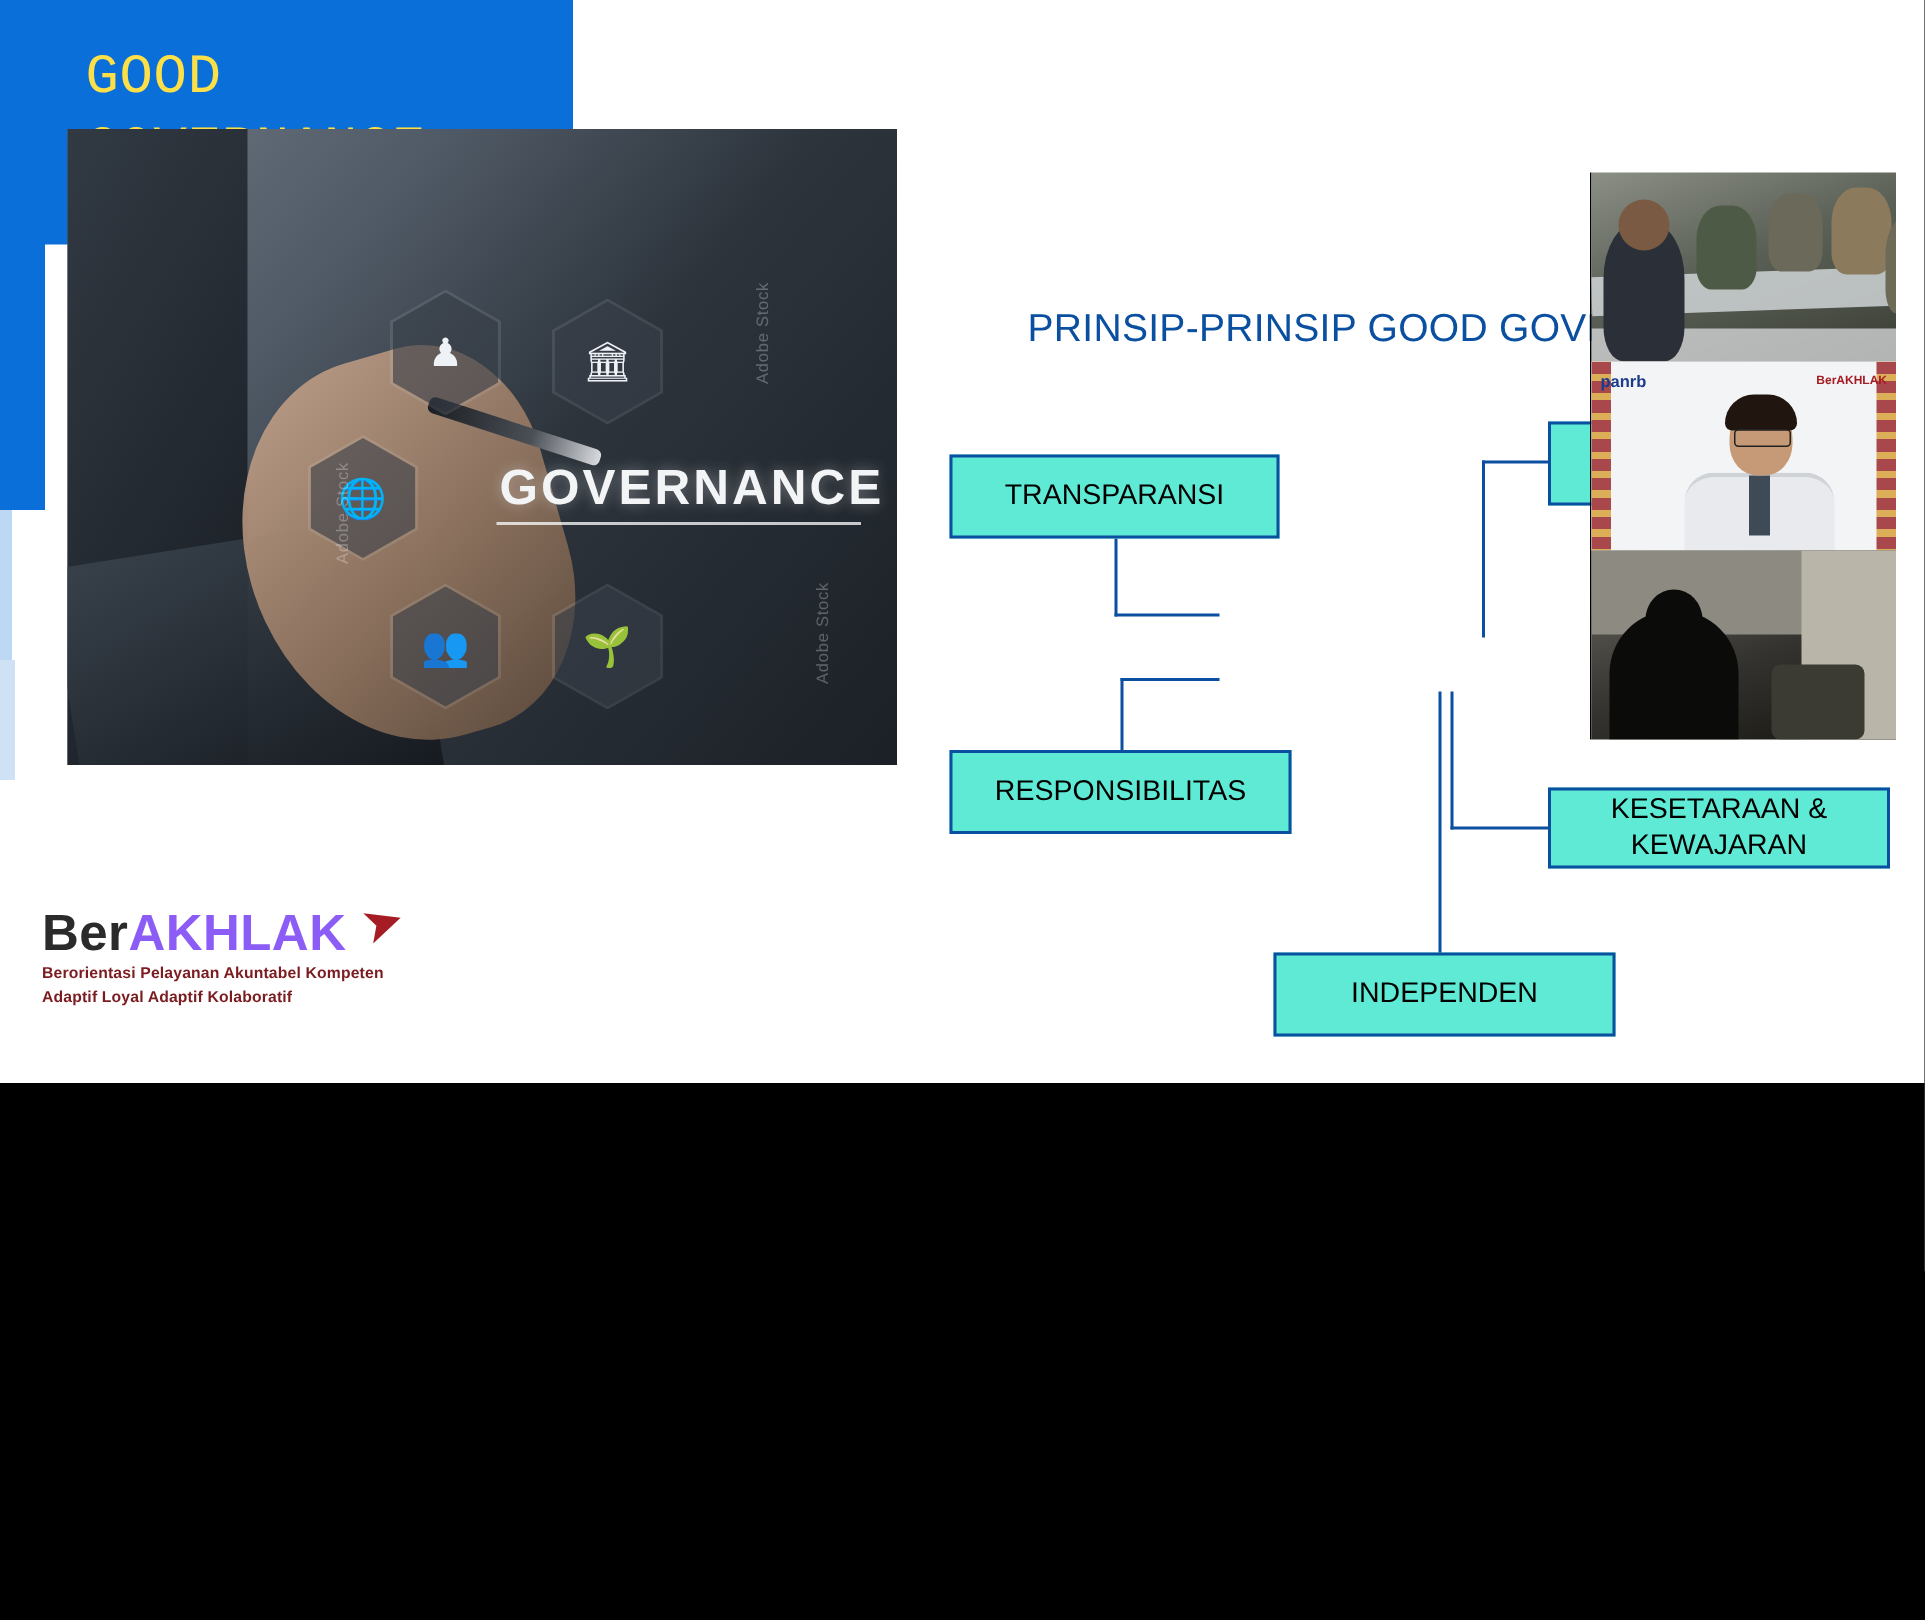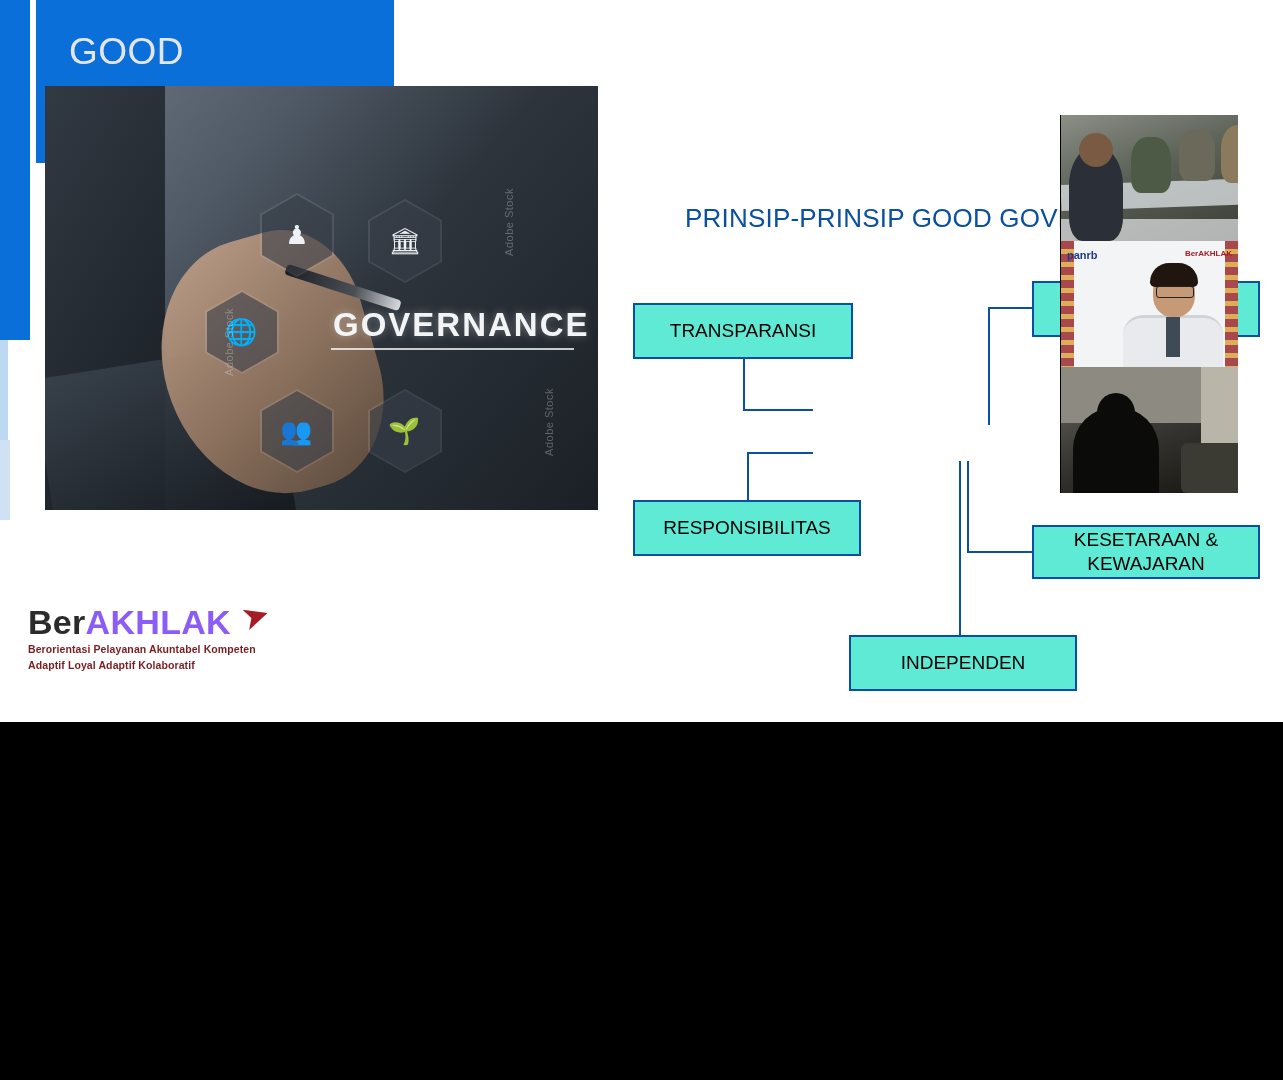--- a/index.html
+++ b/index.html
@@ -48,29 +48,30 @@
     left: 0;
     top: 440px;
     width: 10px;
     height: 80px;
     background: #cfe2f5;
   }
 
   
   .title-block {
     position: absolute;
-    left: 36px;
+    left: 24px;
     top: 0;
     width: 358px;
     height: 163px;
     background: #0a6fd8;
     border-bottom-right-radius: 26px;
-    color: #e5e5e5;
+    color: #fde047;
     box-sizing: border-box;
     padding: 28px 0 0 33px;
+    font-family: Liberation Mono, monospace;
   }
   .title-block .line {
     font-size: 37px;
     line-height: 48px;
     letter-spacing: .5px;
     font-weight: 400;
   }
 
   
   .photo {
@@ -286,21 +287,21 @@
     position: absolute;
     left: 1060px;
     top: 115px;
     width: 223px;
     height: 378px;
     border-left: 1px solid #000;
   }
   .tile {
     position: absolute;
     left: 0;
-    width: 177px;
+    width: 203px;
     height: 126px;
     overflow: hidden;
   }
   .tile1 { top: 0; background: linear-gradient(160deg,#8b8f86 0%,#5c6157 45%,#3a3e36 100%); }
   .tile2 { top: 126px; background: #f3f4f6; }
   .tile3 { top: 252px; background: linear-gradient(160deg,#6b6a63 0%,#34332f 55%,#15140f 100%); }
 
   
   .t1-person {
     position: absolute;

